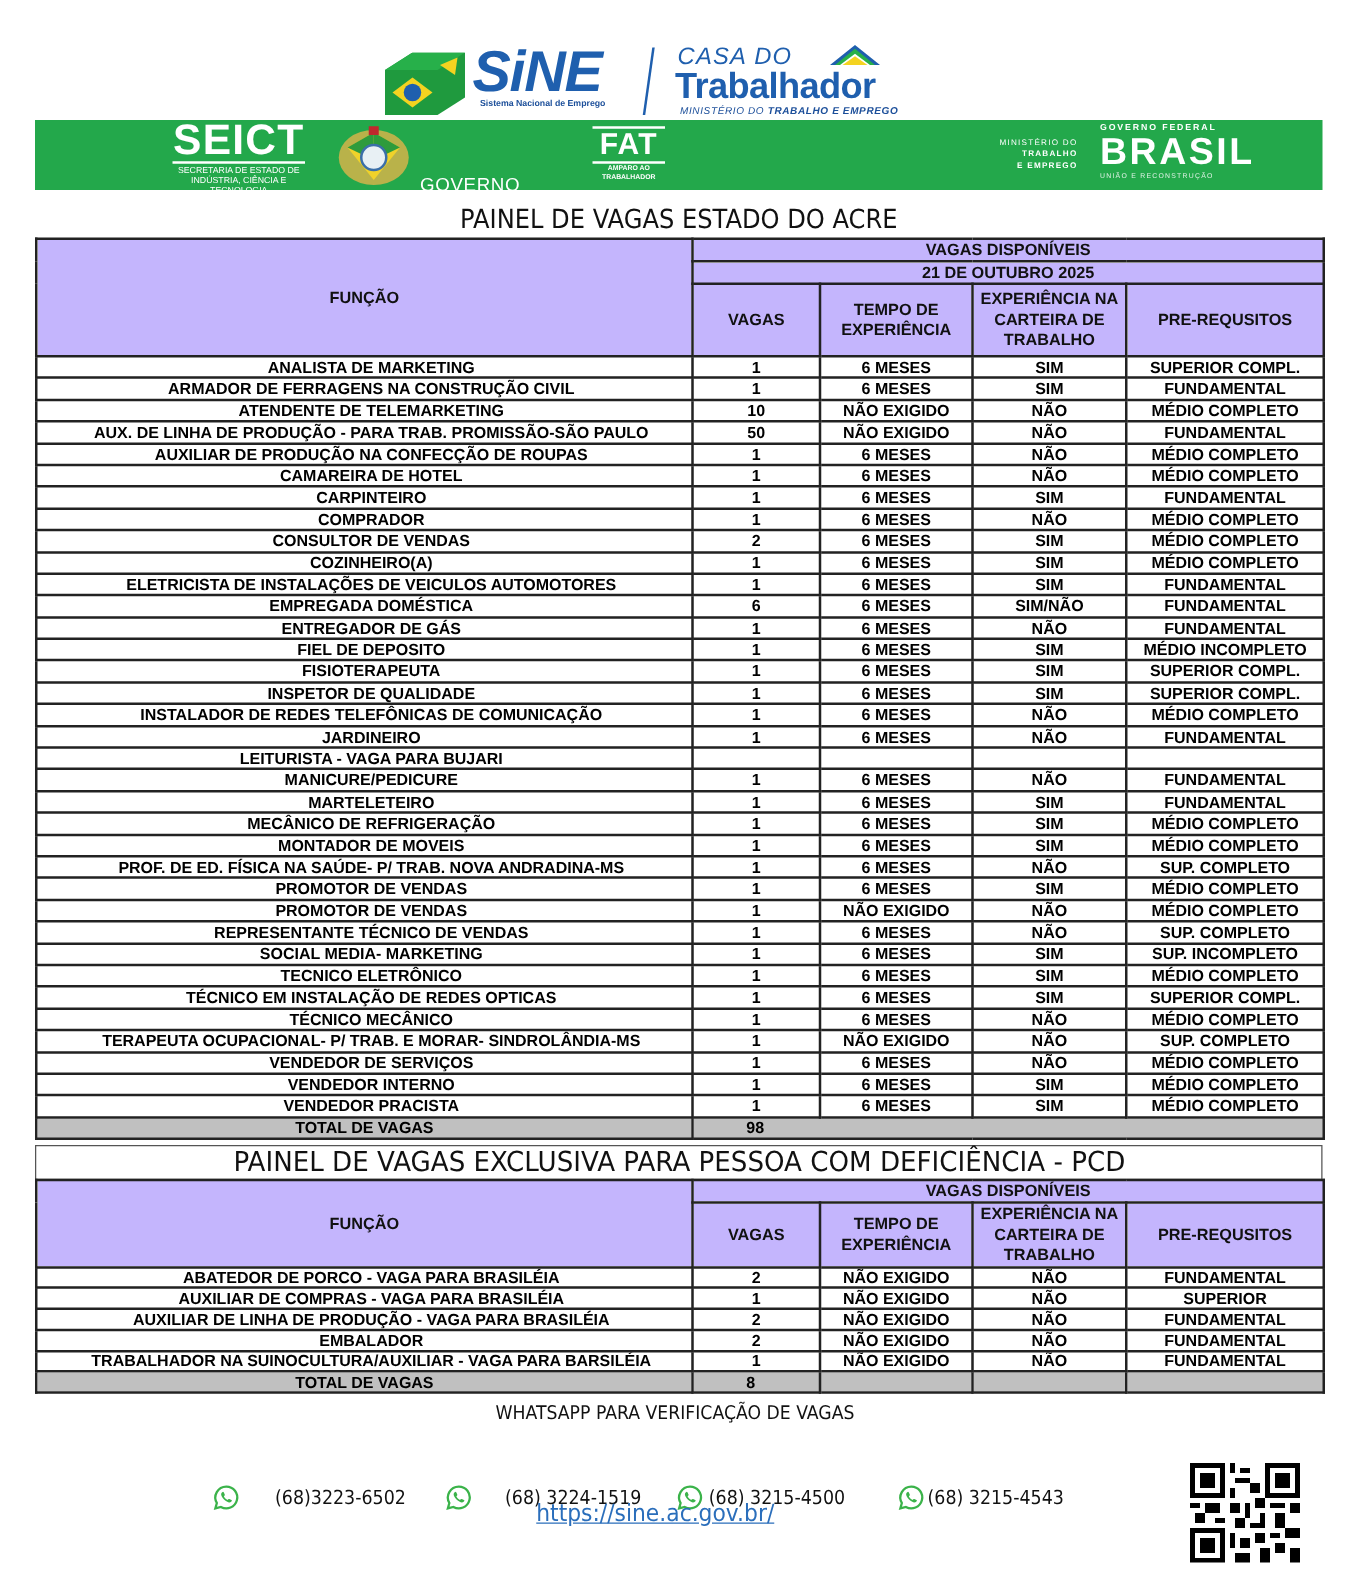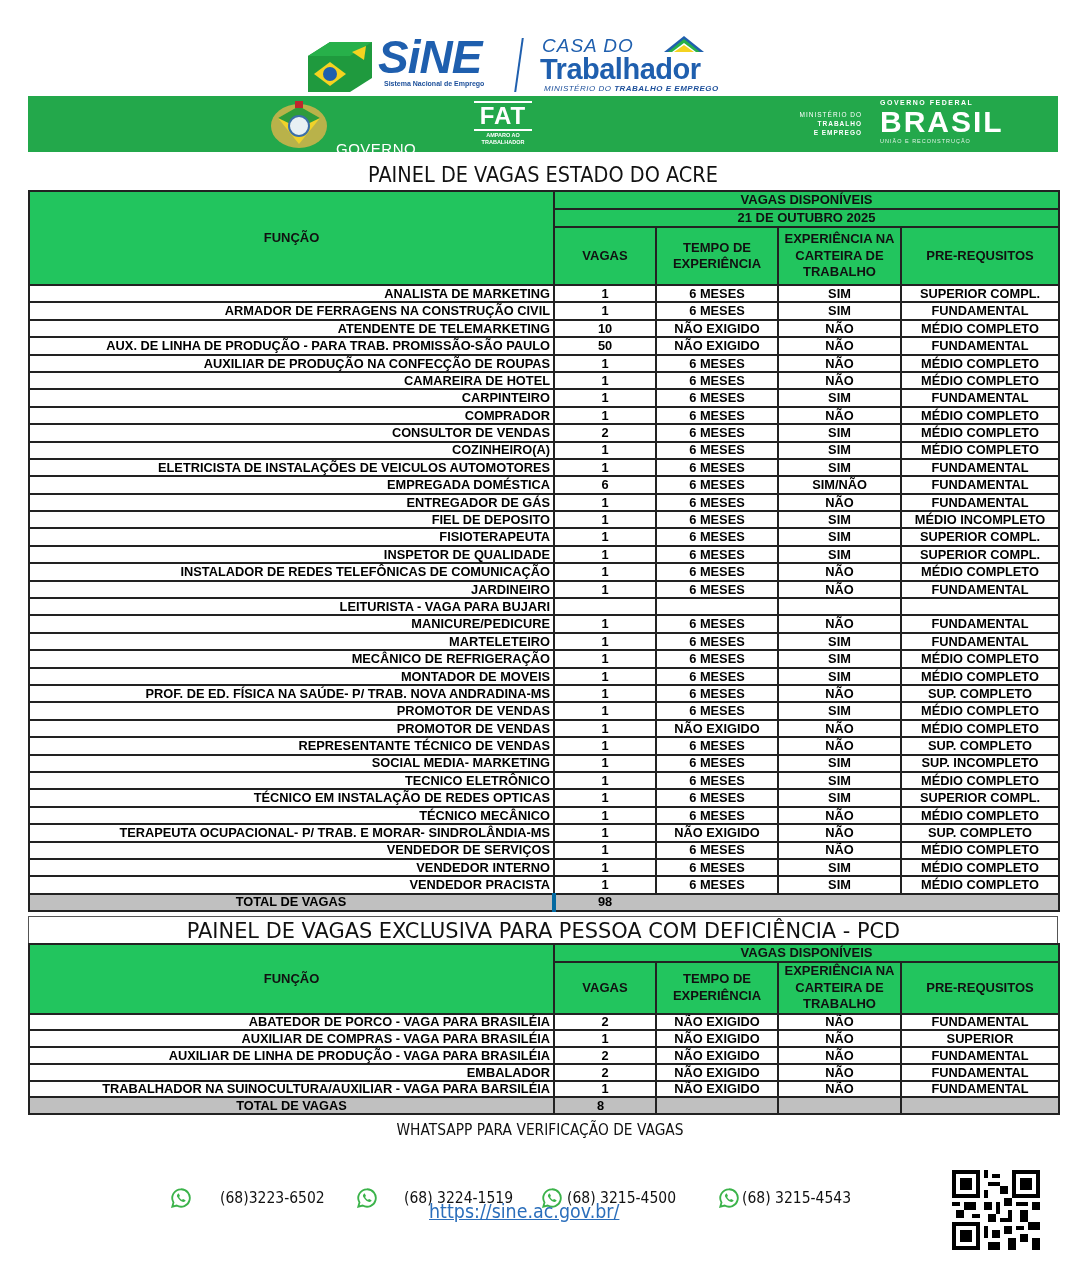--- a/index.html
+++ b/index.html
@@ -45,24 +45,24 @@
 
   
   .panel-title { position: absolute; left: 28px; width: 1030px; text-align: center; font-family: "DejaVu Sans", sans-serif; color: #111; }
   .title-1 { top: 162px; font-size: 21px; line-height: 26px; transform: scaleX(0.92); }
   .title-2 { top: 916px; height: 28px; font-size: 22px; line-height: 28px; background: #fff; border: 1px solid #555; transform: none; }
   .title-2 span { display: inline-block; transform: scaleX(0.95); }
 
   
   table.vagas { position: absolute; left: 28px; width: 1030px; border-collapse: collapse; table-layout: fixed; font-family: "Liberation Sans", sans-serif; font-weight: bold; }
   table.vagas td, table.vagas th { border: 2px solid #222; padding: 0 3px; overflow: hidden; white-space: nowrap; }
-  table.vagas th { background: #22c55e; font-size: 13px; line-height: 16px; text-align: center; font-weight: bold; color: #111; }
+  table.vagas th { background: #c4b5fd; font-size: 13px; line-height: 16px; text-align: center; font-weight: bold; color: #111; }
   table.vagas th.multi { white-space: normal; line-height: 16.5px; }
   table.vagas td { font-size: 12.8px; line-height: 13.5px; height: 17.4px; }
-  table.vagas td.func { text-align: right; padding-left: 14px; }
+  table.vagas td.func { text-align: center; padding-left: 14px; }
   table.vagas td.c { text-align: center; }
   table.vagas tr.total td { background: #c0c0c0; height: 17px; }
   table.vagas tr.total td.total-label { text-align: center; margin-left: 46px; }
   table.vagas tr.total td.total-value { text-align: left; padding-left: 42px; }
 
   #table-1 { top: 190px; }
   #table-2 { top: 943px; }
   #table-2 td { height: 16.8px; }
 
   
@@ -95,20 +95,25 @@
   <svg class="casa-roof" viewBox="0 0 44 20">
     <polygon points="2,18 22,2 42,18 36,18 22,8 8,18" fill="#1f5fae"></polygon>
     <polygon points="12,18 22,11 32,18" fill="#f4d320"></polygon>
     <polygon points="6,18 22,5 38,18 34,18 22,9 10,18" fill="#27b04a"></polygon>
   </svg>
   <div class="trabalhador">Trabalhador</div>
   <div class="ministerio"><span>MINISTÉRIO DO </span><b>TRABALHO E EMPREGO</b></div>
 </div>
 
 <div class="green-banner">
+  <div class="seict">
+    <div class="seict-title">SEICT</div>
+    <div class="seict-line"></div>
+    <div class="seict-sub">SECRETARIA DE ESTADO DE INDÚSTRIA, CIÊNCIA E TECNOLOGIA</div>
+  </div>
   <svg class="brasao" viewBox="0 0 62 52">
     <ellipse cx="31" cy="28" rx="28" ry="22" fill="#b9b24a"></ellipse>
     <polygon points="10,20 31,8 52,20 31,46" fill="#f0d22a"></polygon>
     <polygon points="10,20 31,8 31,30" fill="#2e9b3c"></polygon>
     <polygon points="52,20 31,8 31,30" fill="#2e9b3c"></polygon>
     <circle cx="31" cy="28" r="10" fill="#e8f0f4" stroke="#3b6fa8" stroke-width="2"></circle>
     <rect x="27" y="3" width="8" height="7" fill="#c0272d"></rect>
   </svg>
   <div class="gov-acre">
     <div class="gov-do">GOVERNO DO</div>
@@ -401,21 +406,21 @@
         <td class="func">VENDEDOR PRACISTA</td>
         <td class="c">1</td>
         <td class="c">6 MESES</td>
         <td class="c">SIM</td>
         <td class="c">MÉDIO COMPLETO</td>
       </tr>
     </tbody>
   <tfoot>
     <tr class="total">
       <td class="total-label">TOTAL DE VAGAS</td>
-      <td class="total-value" colspan="4" style="border-left:4px solid #0369a1">98</td>
+      <td class="total-value" colspan="4" style="border-left:2px solid #0369a1">98</td>
     </tr>
   </tfoot>
 </table>
 
 <div class="panel-title title-2"><span>PAINEL DE VAGAS EXCLUSIVA PARA PESSOA COM DEFICIÊNCIA - PCD</span></div>
 
 <table class="vagas" id="table-2">
   <colgroup>
     <col style="width:525px">
       <col style="width:102px">

